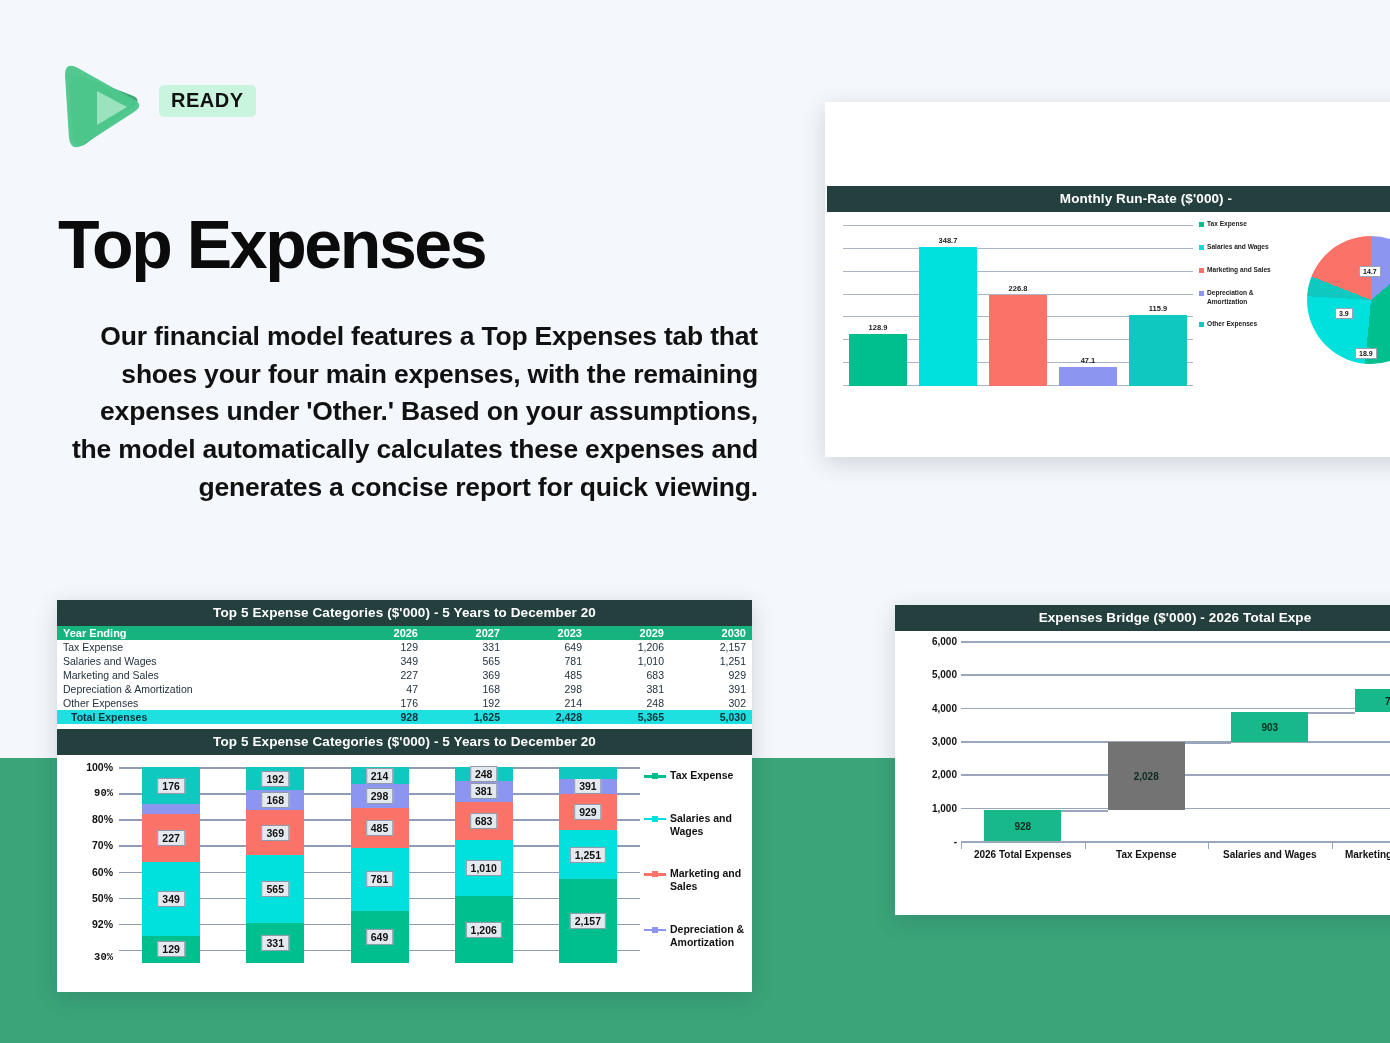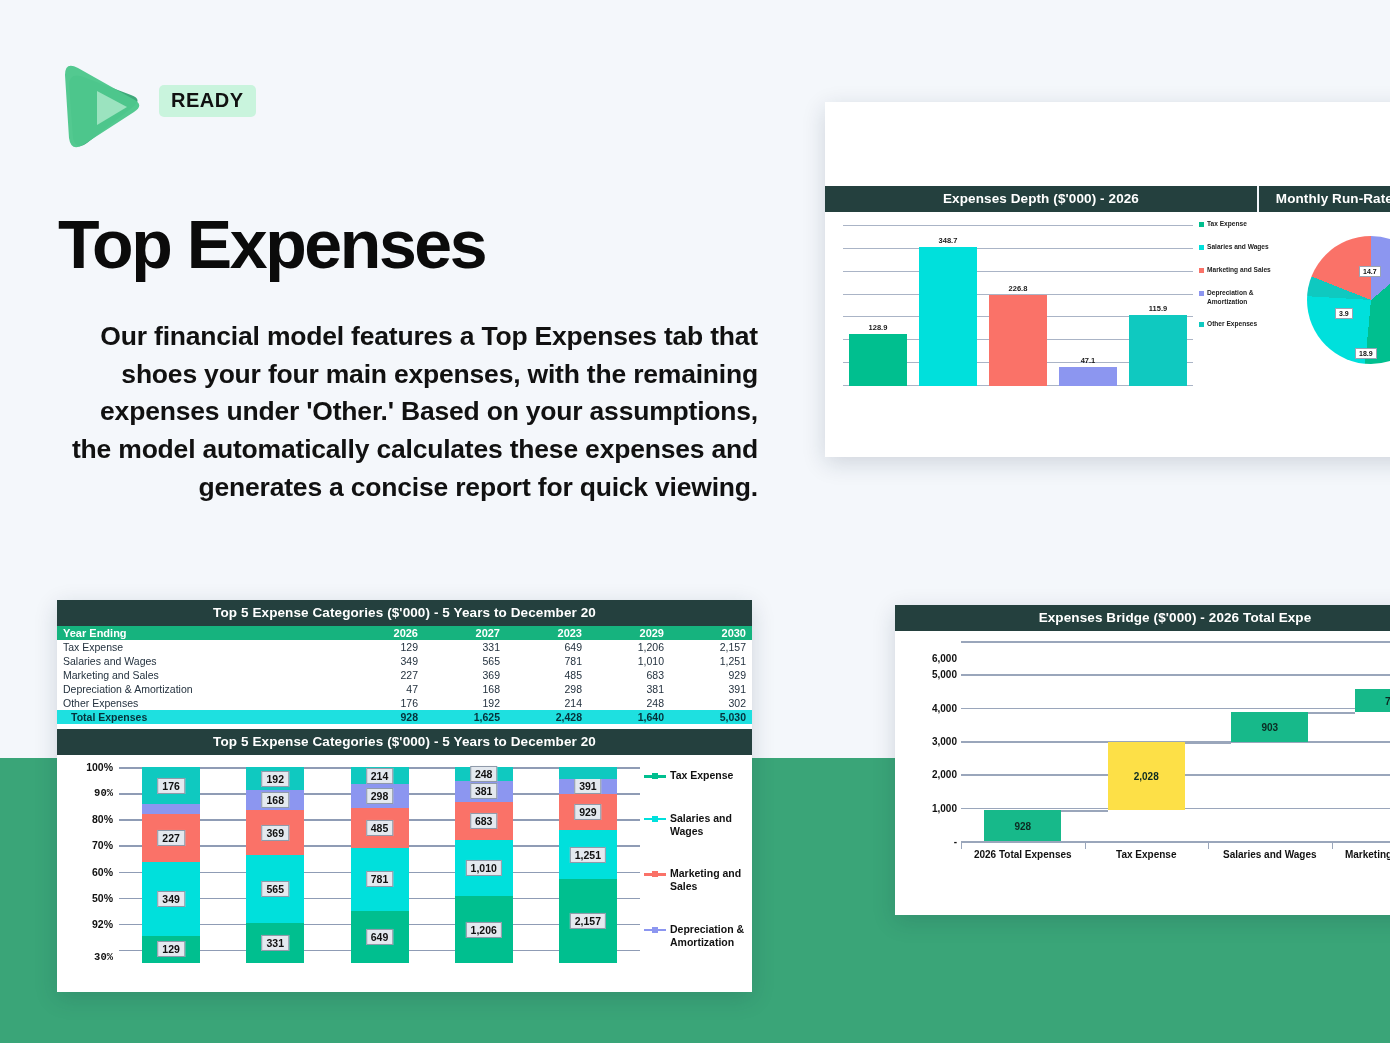--- a/index.html
+++ b/index.html
@@ -151,21 +151,20 @@
   <div>
     <div id="ready-badge">READY</div>
   </div>
 </div>
 
 <h1 id="page-title">Top Expenses</h1>
 <p id="page-body">Our financial model features a Top Expenses tab that shoes your four main expenses, with the remaining expenses under 'Other.' Based on your assumptions, the model automatically calculates these expenses and generates a concise report for quick viewing.</p>
 
 <div id="card-top" class="card">
   <div class="hdr-row">
-    <div class="xl-title">Expenses Depth ($'000) - 2026</div>
     <div class="xl-title second">Monthly Run-Rate ($'000) -</div>
   </div>
   <div id="top-panels">
     <div id="depth-chart">
       <div id="depth-plot">
           <div class="grid-line" style="bottom: 0px;"></div>
           <div class="grid-line" style="bottom: 22.8571px;"></div>
           <div class="grid-line" style="bottom: 45.7143px;"></div>
           <div class="grid-line" style="bottom: 68.5714px;"></div>
           <div class="grid-line" style="bottom: 91.4286px;"></div>
@@ -267,21 +266,21 @@
           <td class="num">192</td>
           <td class="num">214</td>
           <td class="num">248</td>
           <td class="num">302</td>
         </tr>
         <tr class="total">
           <td class="lbl">Total Expenses</td>
           <td class="num">928</td>
           <td class="num">1,625</td>
           <td class="num">2,428</td>
-          <td class="num">1,640</td>
+          <td class="num">5,365</td>
           <td class="num">5,030</td>
         </tr>
       </tbody>
   </table>
   <div class="xl-title" style="margin-top:5px">Top 5 Expense Categories ($'000) - 5 Years to December 20</div>
   <div id="stack-wrap">
     <div id="stack-axis">
         <div class="ax-lbl" style="top: 190px; font-family: Liberation Mono, monospace;">30%</div>
         <div class="ax-lbl" style="top: 156.8px;">92%</div>
         <div class="ax-lbl" style="top: 130.667px;">50%</div>
@@ -418,35 +417,35 @@
 <div id="card-br" class="card">
   <div class="xl-title">Expenses Bridge ($'000) - 2026 Total Expe</div>
   <div id="wf-wrap">
     <div id="wf-axis">
         <div class="wf-ax-lbl" style="top: 200px;">-</div>
         <div class="wf-ax-lbl" style="top: 166.667px;">1,000</div>
         <div class="wf-ax-lbl" style="top: 133.333px;">2,000</div>
         <div class="wf-ax-lbl" style="top: 100px;">3,000</div>
         <div class="wf-ax-lbl" style="top: 66.6667px;">4,000</div>
         <div class="wf-ax-lbl" style="top: 33.3333px;">5,000</div>
-        <div class="wf-ax-lbl" style="top: 0px; margin-top: 17px;">6,000</div>
+        <div class="wf-ax-lbl" style="top: 0px;">6,000</div>
       </div>
     <div id="wf-plot">
         <div class="wgrid" style="top: 200px;"></div>
         <div class="wgrid" style="top: 166.667px;"></div>
         <div class="wgrid" style="top: 133.333px;"></div>
         <div class="wgrid" style="top: 100px;"></div>
         <div class="wgrid" style="top: 66.6667px;"></div>
         <div class="wgrid" style="top: 33.3333px;"></div>
         <div class="wgrid" style="top: 0px;"></div>
         <div class="wbar" style="left: 23.465px; top: 169.067px; width: 76.57px; height: 30.9333px; background: rgb(23, 185, 138);">
           <span>928</span>
         </div>
         <div class="wconn" style="left: 100.035px; top: 169.067px; width: 46.93px;"></div>
-        <div class="wbar" style="left: 146.965px; top: 101.467px; width: 76.57px; height: 67.6px; background: #fde047; text-decoration: underline;">
+        <div class="wbar" style="left: 146.965px; top: 101.467px; width: 76.57px; height: 67.6px; background: #737373; text-decoration: underline;">
           <span>2,028</span>
         </div>
         <div class="wconn" style="left: 223.535px; top: 101.467px; width: 46.93px;"></div>
         <div class="wbar" style="left: 270.465px; top: 71.3667px; width: 76.57px; height: 30.1px; background: rgb(23, 185, 138);">
           <span>903</span>
         </div>
         <div class="wconn" style="left: 347.035px; top: 71.3667px; width: 46.93px;"></div>
         <div class="wbar" style="left: 393.965px; top: 47.9667px; width: 76.57px; height: 23.4px; background: rgb(23, 185, 138);">
           <span>702</span>
         </div>

